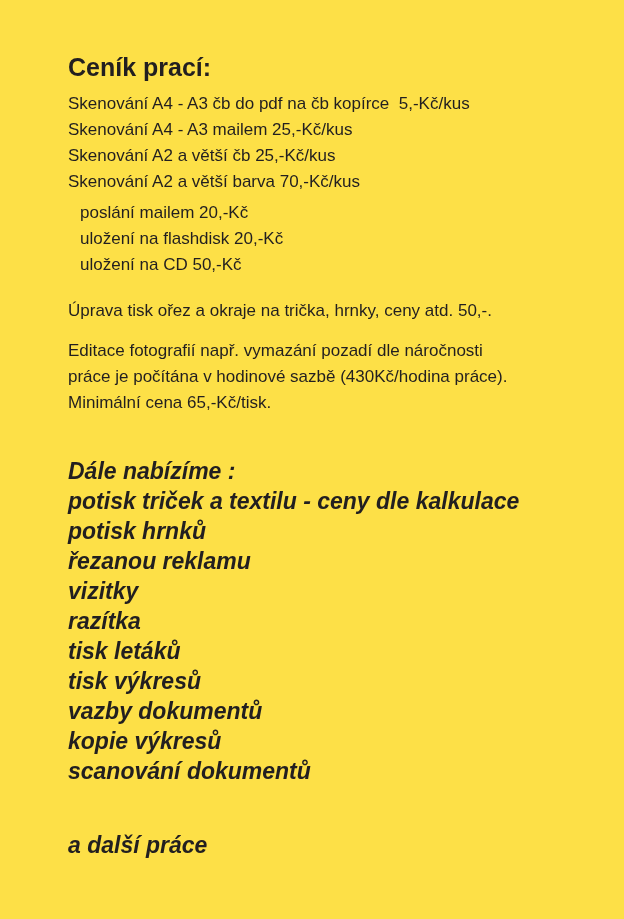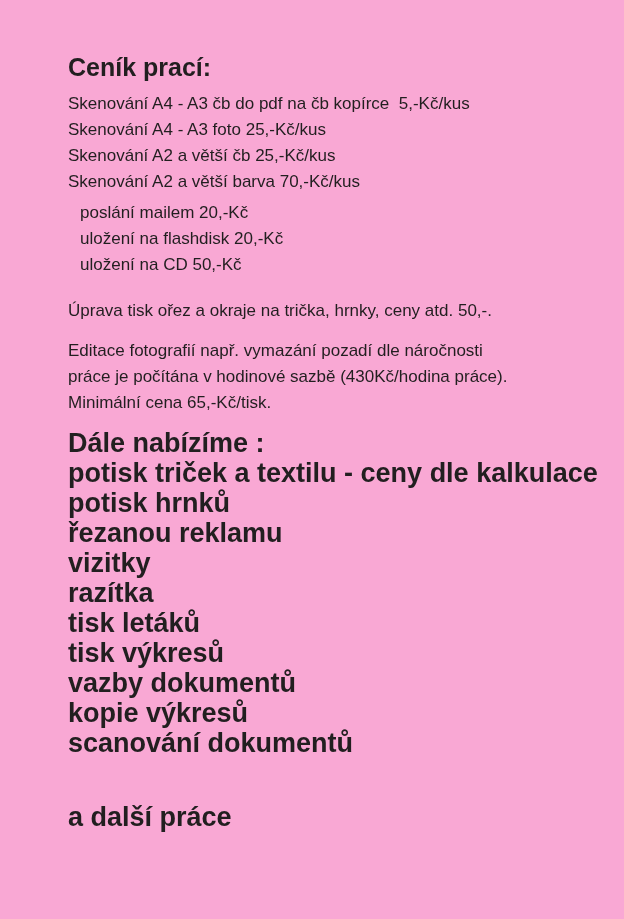--- a/index.html
+++ b/index.html
@@ -12,21 +12,21 @@
     height: 919px;
     overflow: hidden;
     font-family: "Liberation Sans", sans-serif;
     color: #221f20;
     -webkit-font-smoothing: antialiased;
   }
   .page {
     position: relative;
     width: 624px;
     height: 919px;
-    background: #f9a8d4;
+    background: #fde047;
   }
   .content {
     position: absolute;
     left: 68px;
     top: 52px;
     width: 540px;
   }
   .title {
     font-size: 25px;
     font-weight: 700;
@@ -35,40 +35,41 @@
   }
   .body-line {
     font-size: 17px;
     line-height: 26px;
     white-space: pre-wrap;
   }
   .b { font-weight: 400; }
   .block-scanning   { margin: 0 0 5px 0; }
   .block-delivery   { margin: 0 0 20px 12px; }
   .block-photo-crop { margin: 0 0 14px 0; }
-  .block-photo-edit { margin: 0 0 12px 0; }
+  .block-photo-edit { margin: 0 0 40px 0; }
   .offer {
+    font-style: italic;
     font-weight: 700;
-    font-size: 27px;
+    font-size: 23px;
     line-height: 30px;
   }
   .offer-line { white-space: pre-wrap; }
   .offer-footer { margin-top: 44px; }
 </style>
 </head>
 <body>
 
 <div class="page">
   <div class="content">
 
     <h1 class="title">Ceník prací:</h1>
 
     <div class="block-scanning">
       <div class="body-line"><span>Skenování A4 - A3 čb do pdf na čb kopírce  </span><span class="b">5,-Kč/kus</span></div>
-      <div class="body-line"><span>Skenování A4 - A3 foto </span><span class="b">25,-Kč/kus</span></div>
+      <div class="body-line"><span>Skenování A4 - A3 mailem </span><span class="b">25,-Kč/kus</span></div>
       <div class="body-line"><span>Skenování A2 a větší čb </span><span class="b">25,-Kč/kus</span></div>
       <div class="body-line"><span>Skenování A2 a větší barva </span><span class="b">70,-Kč/kus</span></div>
     </div>
 
     <div class="block-delivery">
       <div class="body-line">poslání mailem 20,-Kč</div>
       <div class="body-line">uložení na flashdisk 20,-Kč</div>
       <div class="body-line">uložení na CD 50,-Kč</div>
     </div>
 

